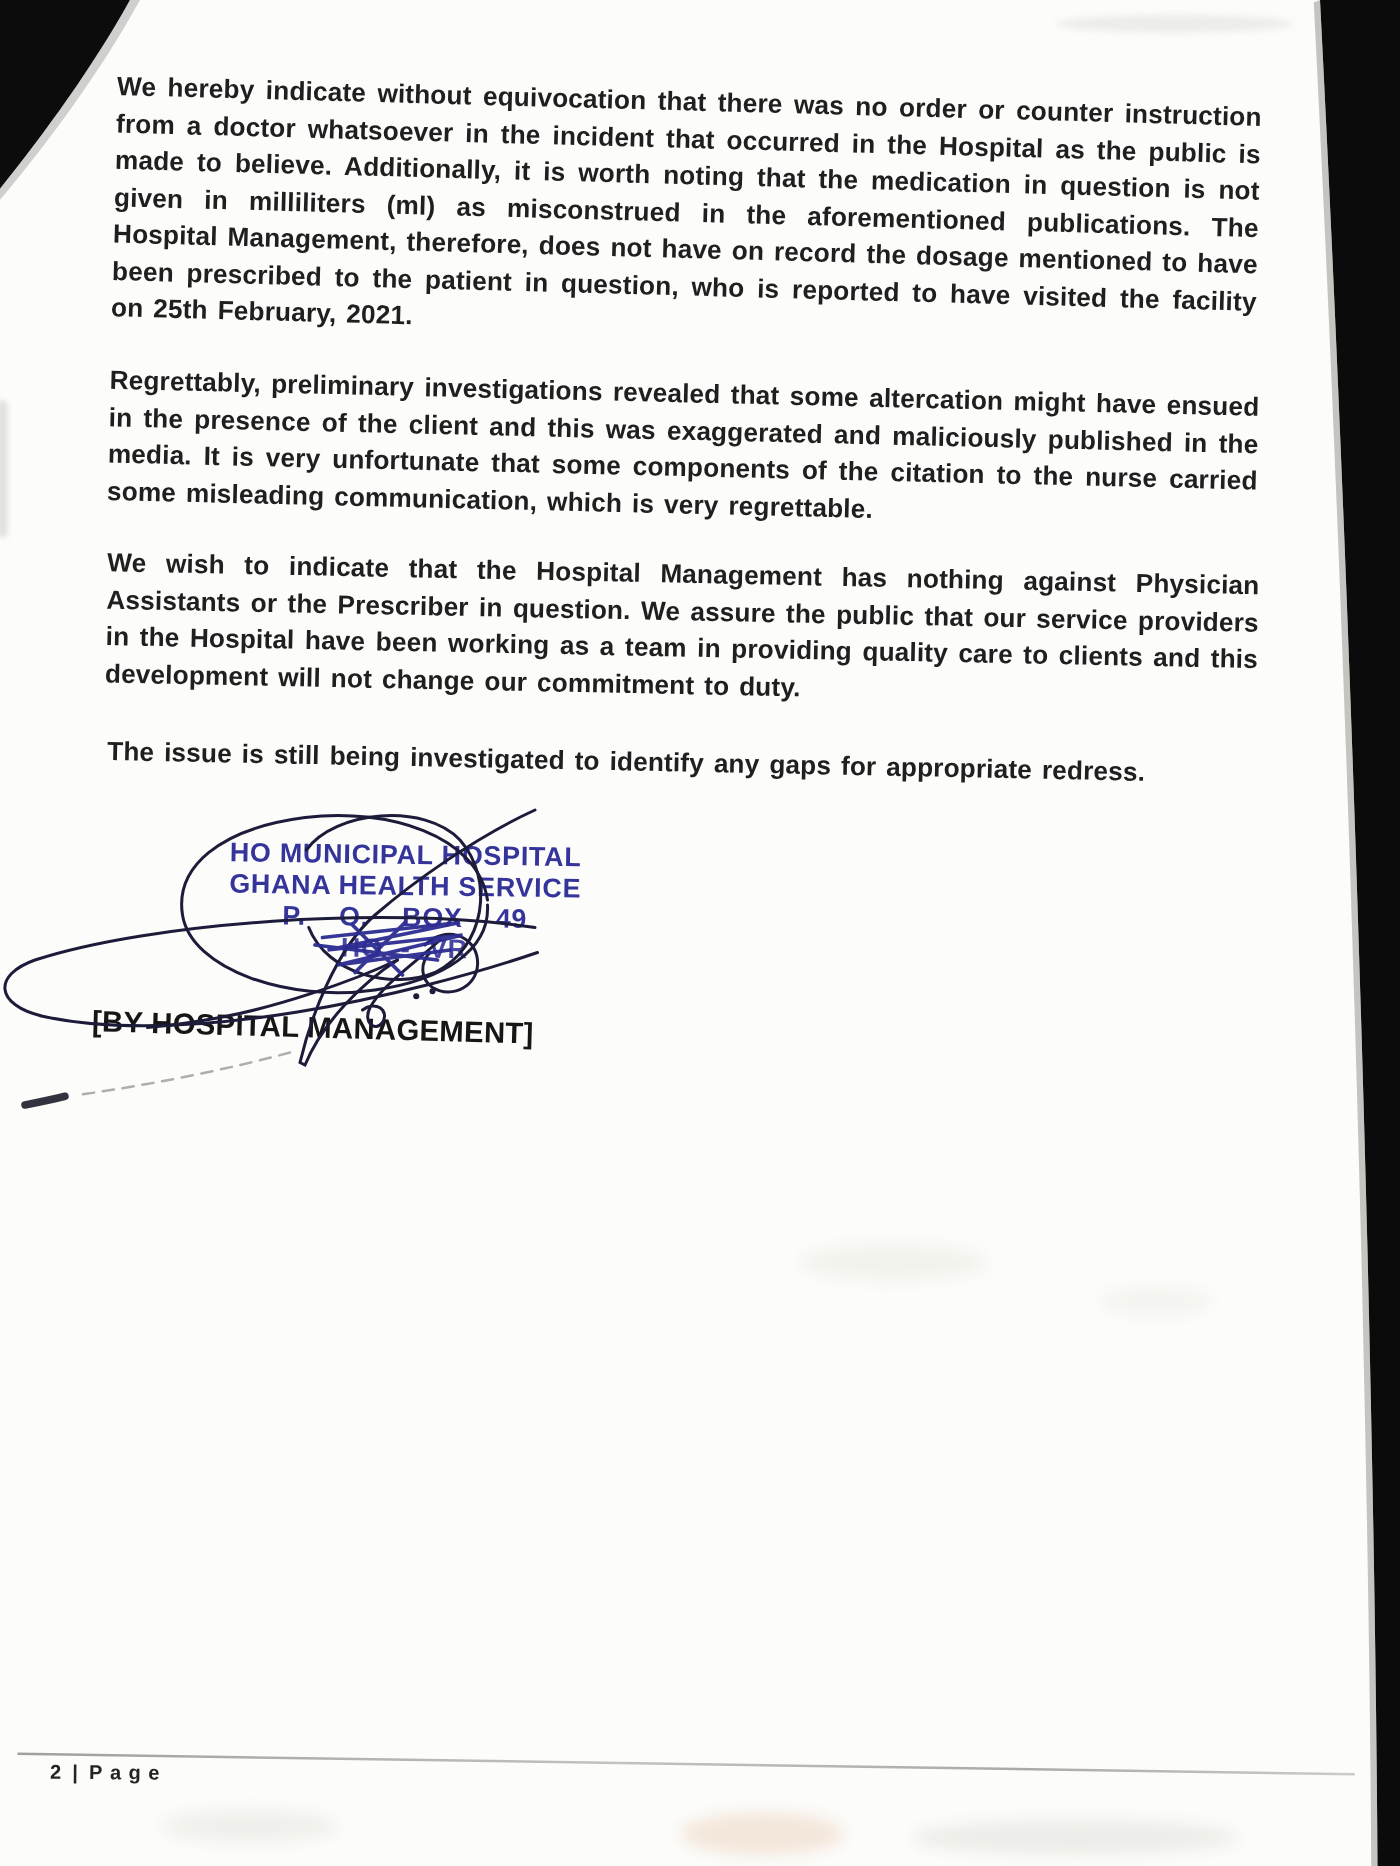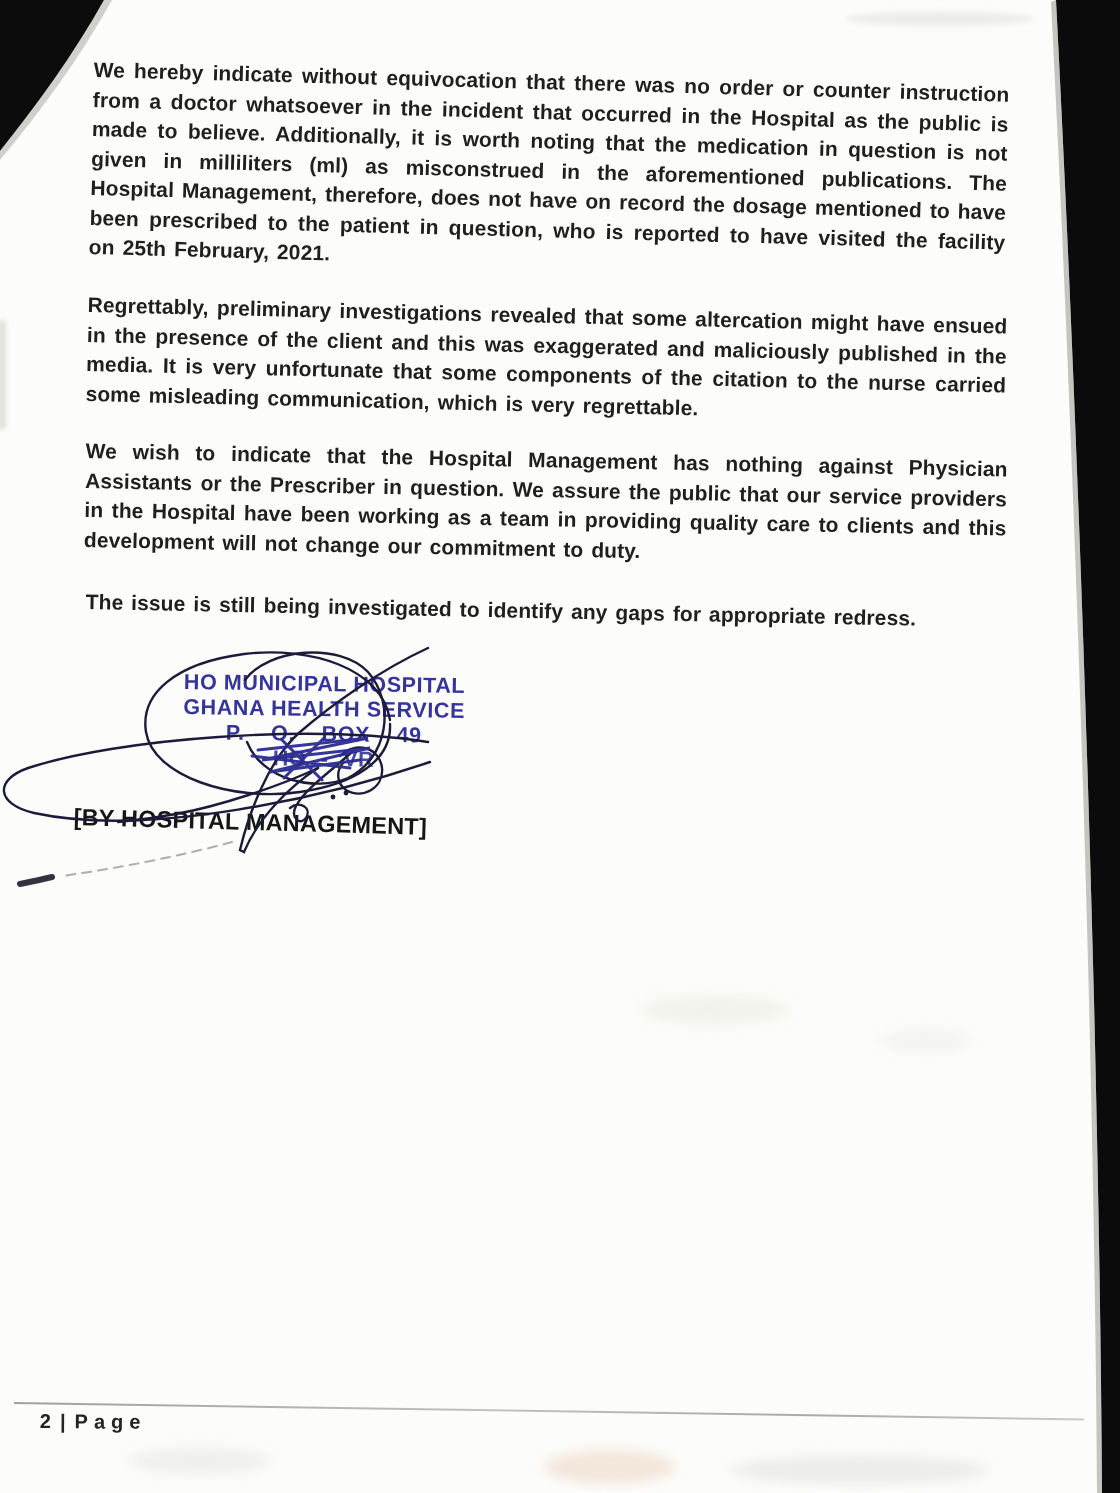--- a/index.html
+++ b/index.html
@@ -56,21 +56,21 @@
   }
   
   .footer-rule{
     position:absolute;left:14px;top:1402px;width:1070px;height:2px;
     background:linear-gradient(90deg,#8f8f8d,#b7b7b4 45%,#9b9b98 75%,#c2c2bf);
     transform:rotate(0.88deg);transform-origin:0 0;
     opacity:.85;z-index:2;
   }
   .footer-text{
     position:absolute;left:40px;top:1410px;
-    font-size:20px;font-weight:700;color:#242424;
+    font-size:16px;font-weight:700;color:#242424;
     transform:rotate(0.4deg);transform-origin:0 0;
     z-index:2;
   }
   .footer-text .sep{margin:0 9px;font-weight:600;}
   .footer-text .lbl{letter-spacing:6px;}
   
   .smudge{position:absolute;border-radius:50%;z-index:1;}
   .sm1{left:845px;top:12px;width:190px;height:14px;background:#e9e9e5;filter:blur(3px);opacity:.85;}
   .sm2{left:640px;top:995px;width:150px;height:30px;background:#f2f2ed;filter:blur(6px);}
   .sm3{left:880px;top:1030px;width:90px;height:22px;background:#f3f3ef;filter:blur(6px);}

